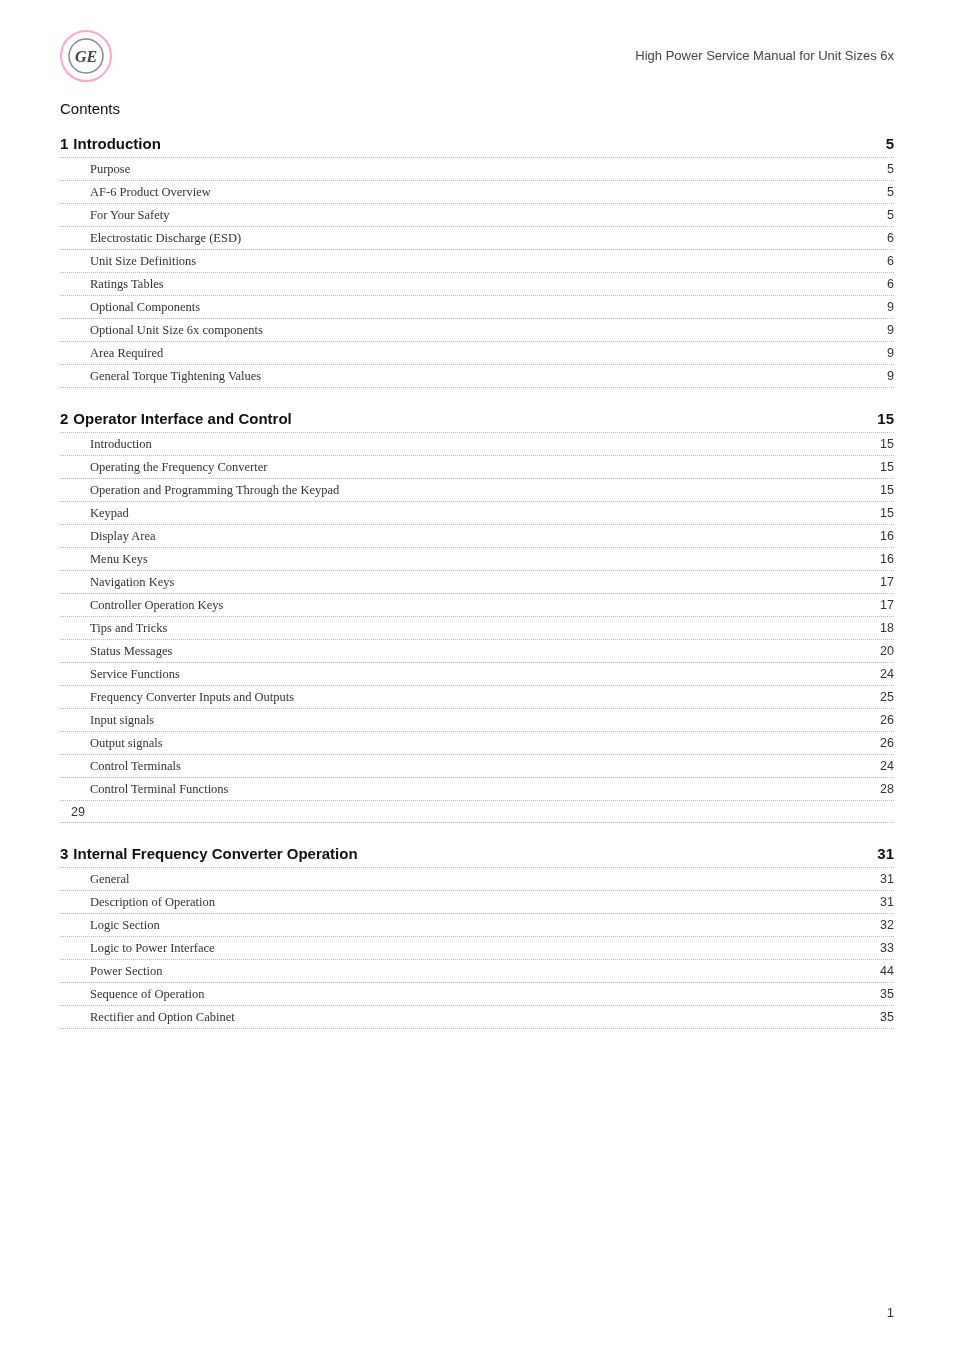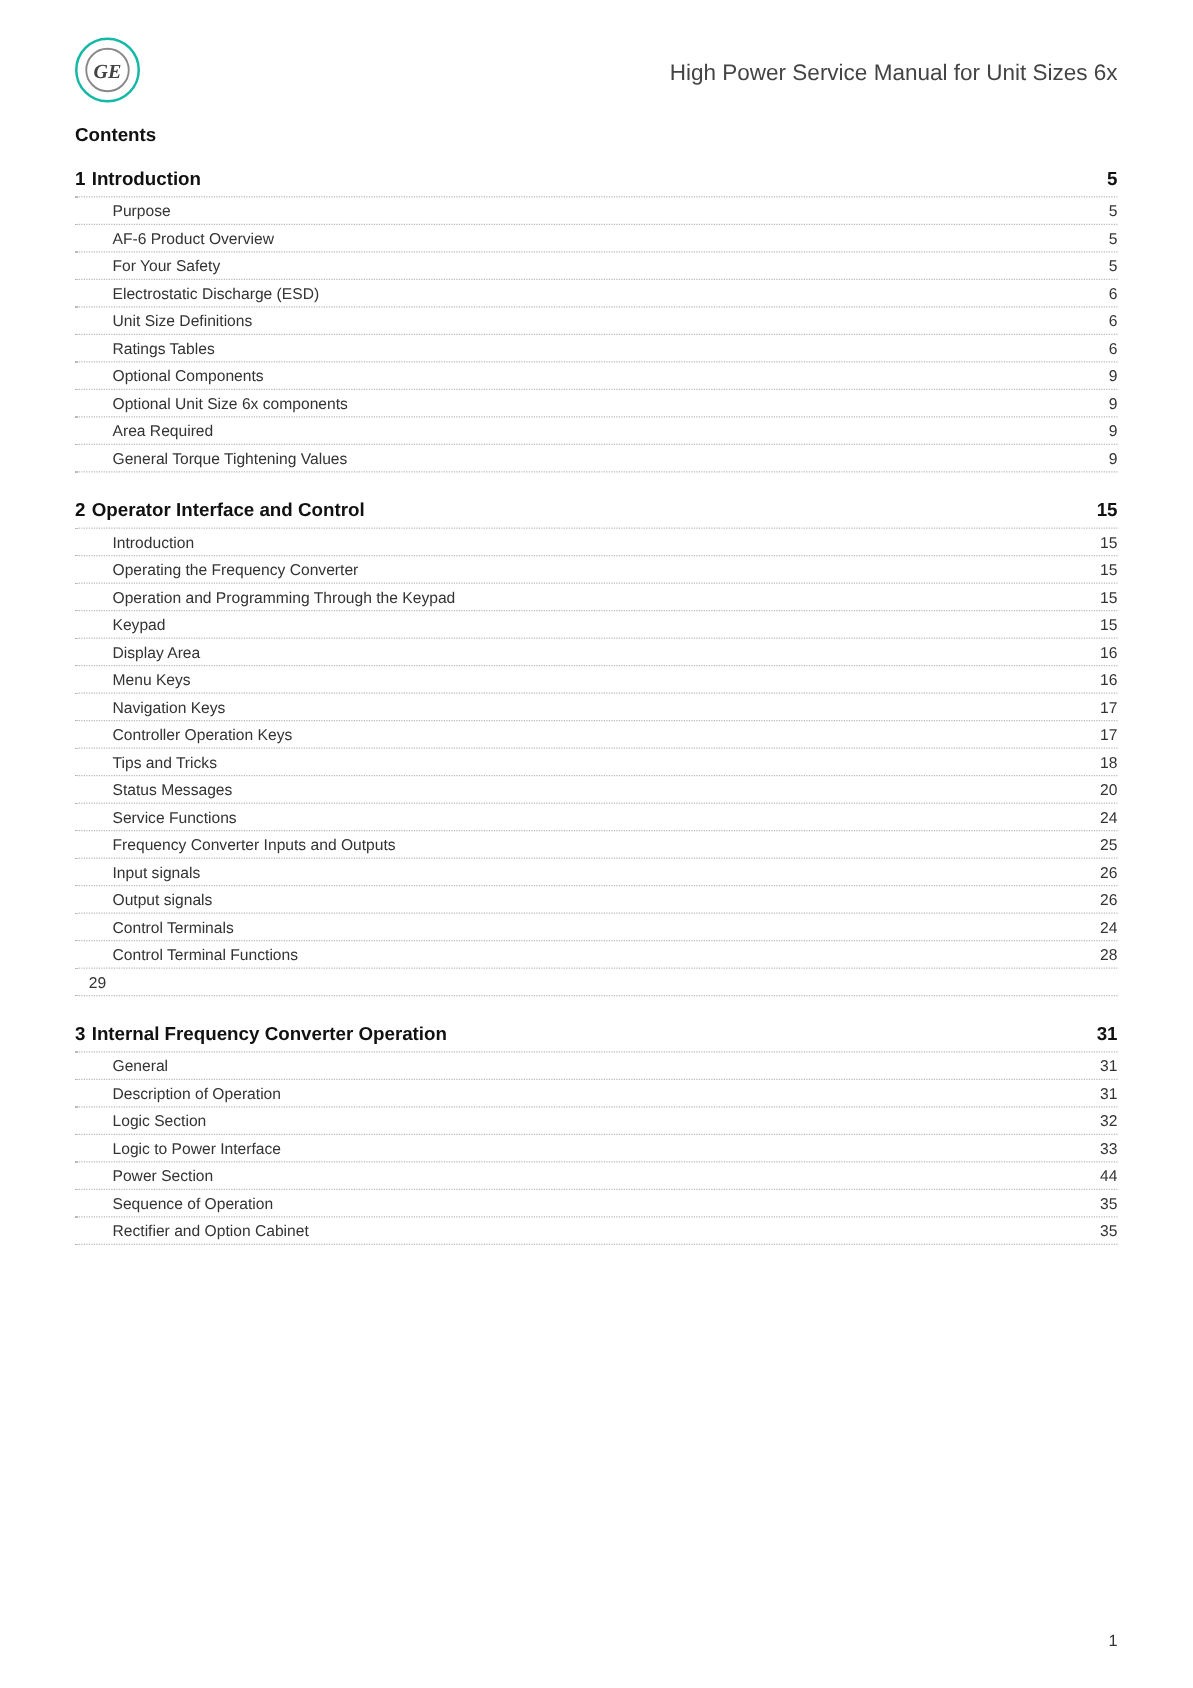--- a/index.html
+++ b/index.html
@@ -29,42 +29,42 @@
 
     .logo-container {
       width: 52px;
       height: 52px;
     }
 
     .logo-circle {
       width: 52px;
       height: 52px;
       border-radius: 50%;
-      border: 2px solid #14b8a6;
+      border: 2px solid #f9a8d4;
       display: flex;
       align-items: center;
       justify-content: center;
       font-family: serif;
       font-size: 18px;
       color: #444;
       font-style: italic;
       font-weight: bold;
       background: #fff;
     }
 
     .header-title {
-      font-size: 18px;
+      font-size: 13px;
       color: #444;
       text-align: right;
       padding-top: 18px;
     }
 
     .contents-heading {
       font-size: 15px;
-      font-weight: bold;
+      font-weight: normal;
       color: #111;
       margin-bottom: 18px;
       margin-top: 4px;
     }
 
     .toc-section {
       margin-bottom: 22px;
     }
 
     .section-title {
@@ -93,20 +93,21 @@
 
     .toc-row:last-child {
       border-bottom: 1px dotted #bbb;
     }
 
     .toc-item-label {
       flex: 1;
       font-size: 12.5px;
       color: #333;
       padding-left: 30px;
+      font-family: Liberation Serif, serif;
     }
 
     .toc-item-page {
       font-size: 12.5px;
       color: #333;
       min-width: 25px;
       text-align: right;
     }
 
     .section-header-row {

